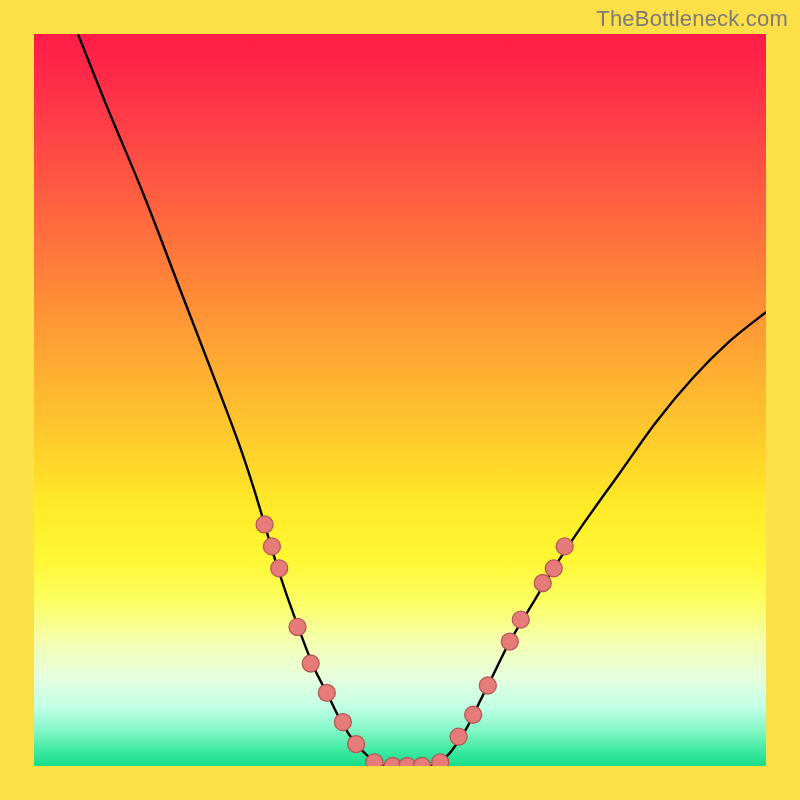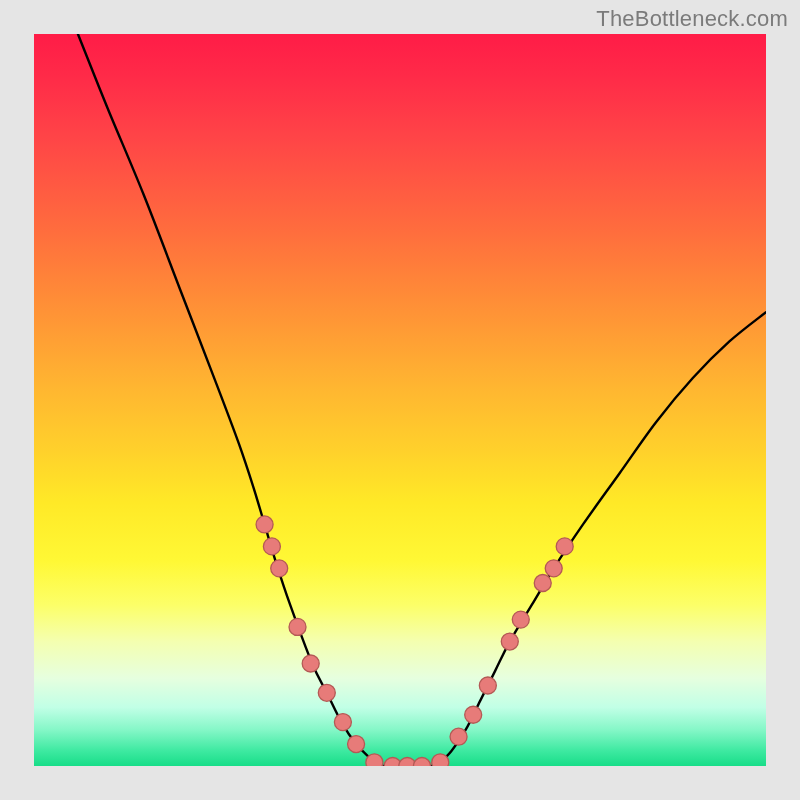--- a/index.html
+++ b/index.html
@@ -8,21 +8,21 @@
     width: 800px;
     height: 800px;
     overflow: hidden;
     background: #000;
     font-family: Arial, Helvetica, sans-serif;
   }
   .stage {
     position: relative;
     width: 800px;
     height: 800px;
-    background: #e5e5e5;
+    background: #fde047;
   }
   .watermark {
     position: absolute;
     top: 6px;
     right: 12px;
     color: #7b7b7b;
     font-size: 22px;
     letter-spacing: 0.2px;
     font-weight: 500;
     z-index: 5;

